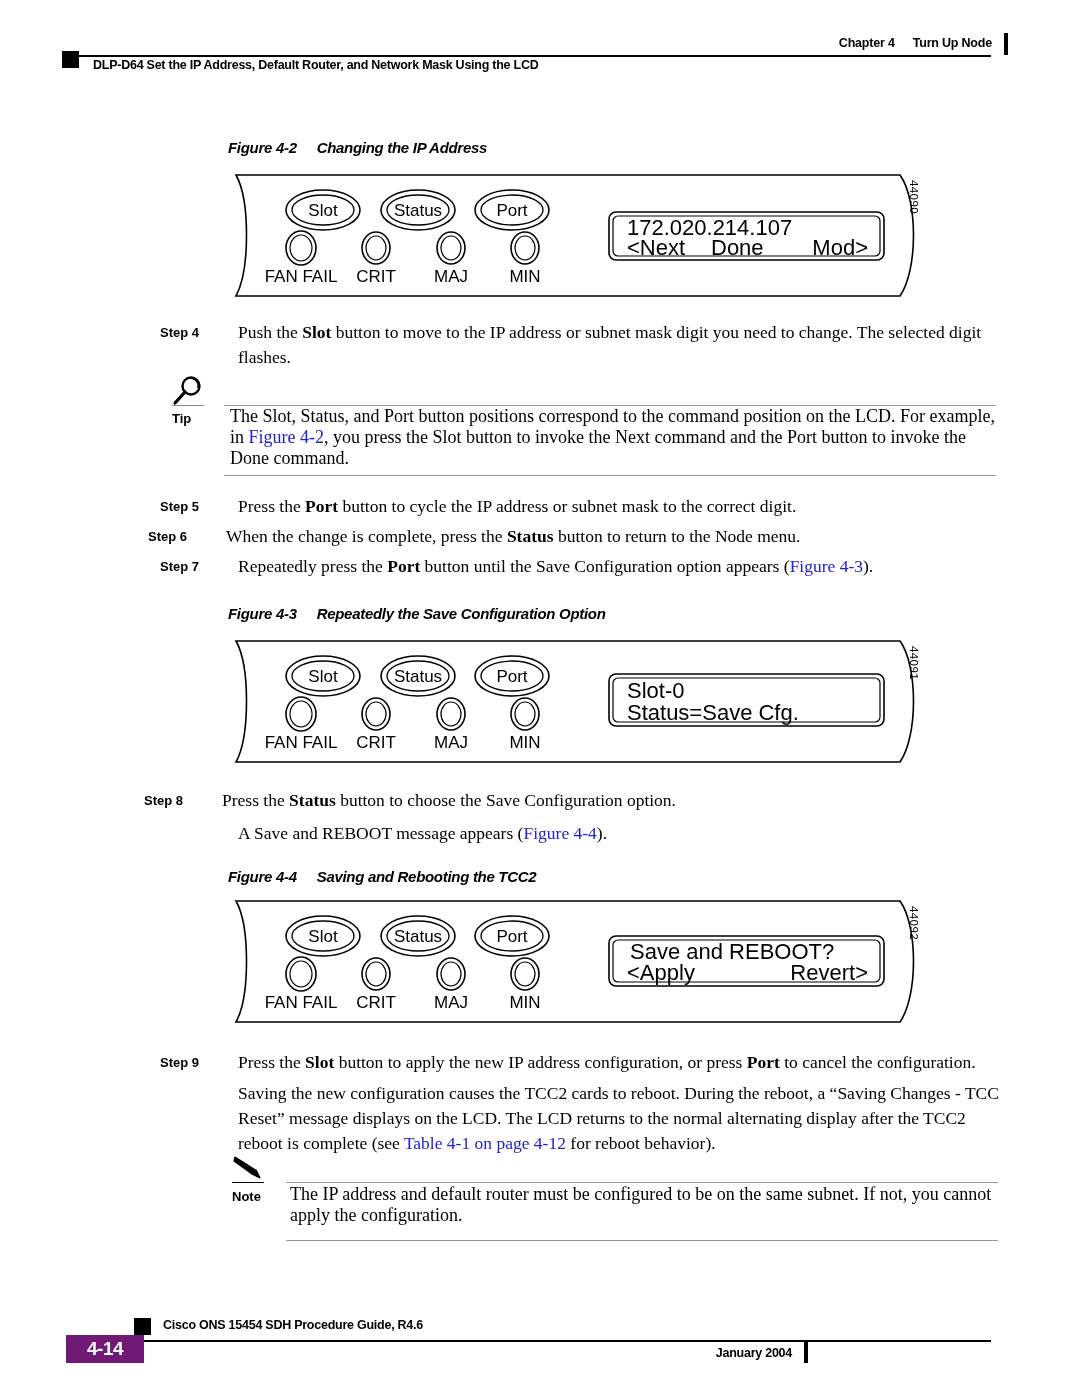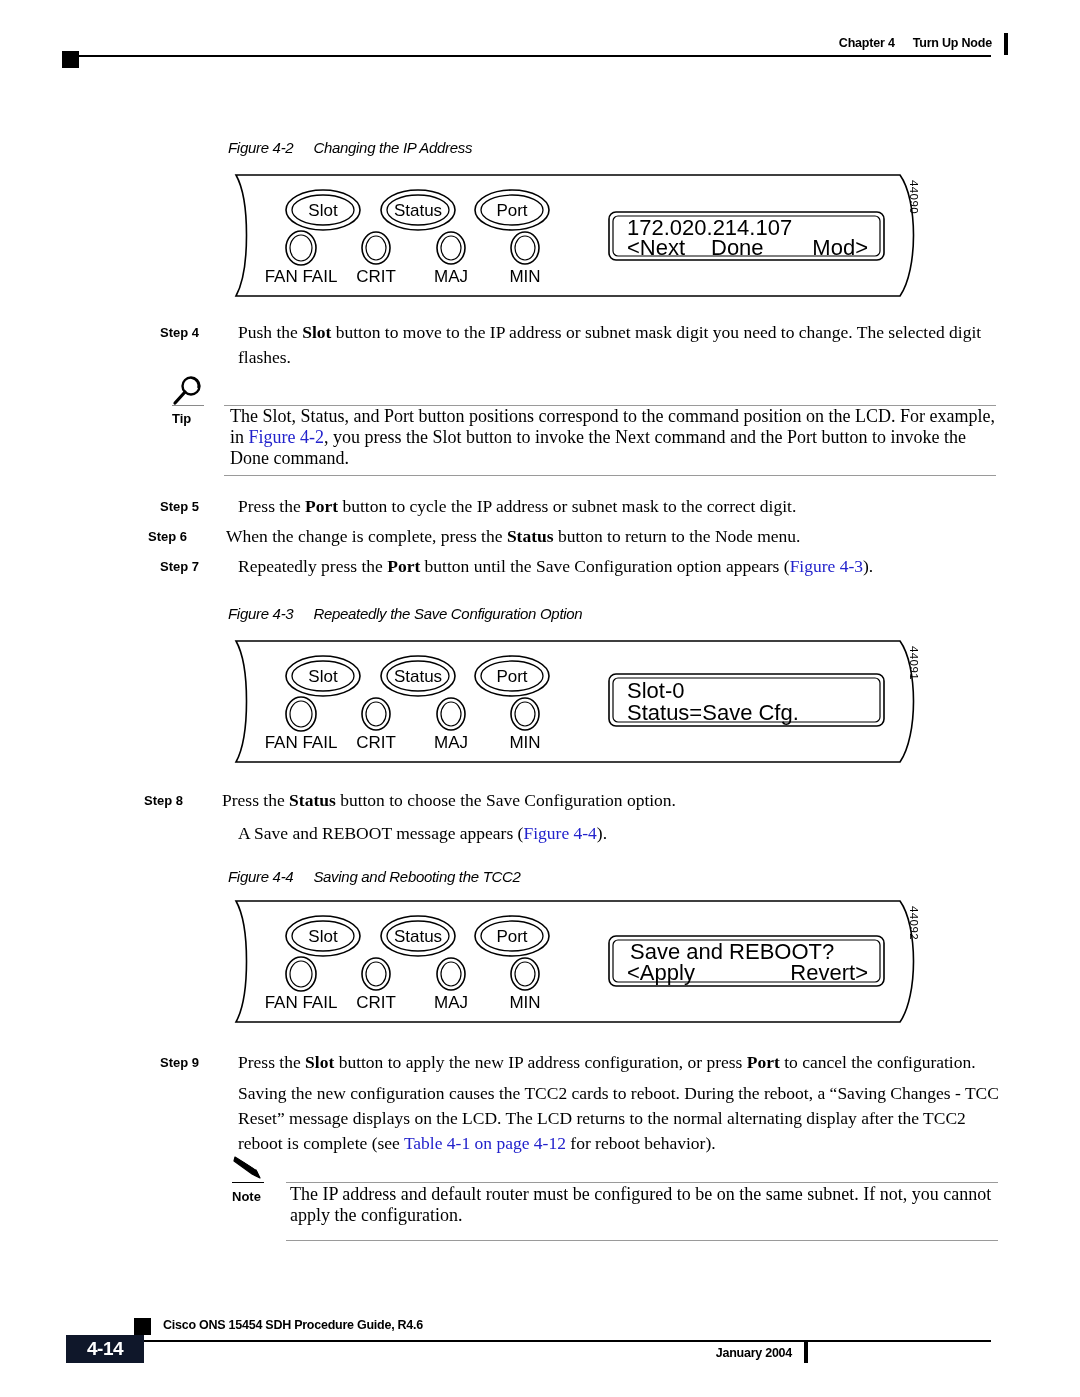--- a/index.html
+++ b/index.html
@@ -56,21 +56,21 @@
     font-size: 12.5px;
     font-weight: bold;
     letter-spacing: -0.25px;
     white-space: nowrap;
   }
 
   
   .figure-caption {
     position: absolute;
     font-family: "Liberation Sans", sans-serif;
-    font-weight: normal;
+    font-weight: bold;
     font-style: italic;
     font-size: 15px;
     letter-spacing: -0.3px;
     white-space: nowrap;
   }
   .figure-caption .fc-num { display: inline-block; }
   .figure-caption .fc-gap { display: inline-block; width: 20px; }
 
   .step-row {
     position: absolute;
@@ -159,21 +159,21 @@
   .ftr-rule {
     position: absolute;
     left: 75px; top: 30px;
     width: 916px; height: 1.6px;
     background: #000;
   }
   .ftr-pagebadge {
     position: absolute;
     left: 66px; top: 25px;
     width: 78px; height: 28px;
-    background: #0f172a;
+    background: #701a75;
     color: #ffffff;
     font-family: "Liberation Sans", sans-serif;
     font-weight: bold;
     font-size: 19px;
     text-align: center;
     line-height: 28px;
     letter-spacing: -0.5px;
   }
   .ftr-date {
     position: absolute;
@@ -194,20 +194,21 @@
 </head>
 <body>
 
 <div class="page-header">
   <div class="hdr-chapter">
     <span>Chapter 4</span><span class="sep"></span><span>Turn Up Node</span>
   </div>
   <div class="hdr-right-bar"></div>
   <div class="hdr-rule"></div>
   <div class="hdr-square"></div>
+  <div class="hdr-title">DLP-D64 Set the IP Address, Default Router, and Network Mask Using the LCD</div>
 </div>
 
 <div class="figure-caption" style="left:228px; top:139px;">
   <span class="fc-num">Figure 4-2</span><span class="fc-gap"></span><span>Changing the IP Address</span>
 </div>
 
 <div class="panel" style="left:228px; top:172px;">
   <svg width="700" height="128" viewBox="0 0 700 128" xmlns="http://www.w3.org/2000/svg">
 
     <path d="M 8 3 L 672 3 C 690 28 690 98 672 124 L 8 124 C 22 98 22 28 8 3 Z" fill="#ffffff" stroke="#000000" stroke-width="1.6"></path>

